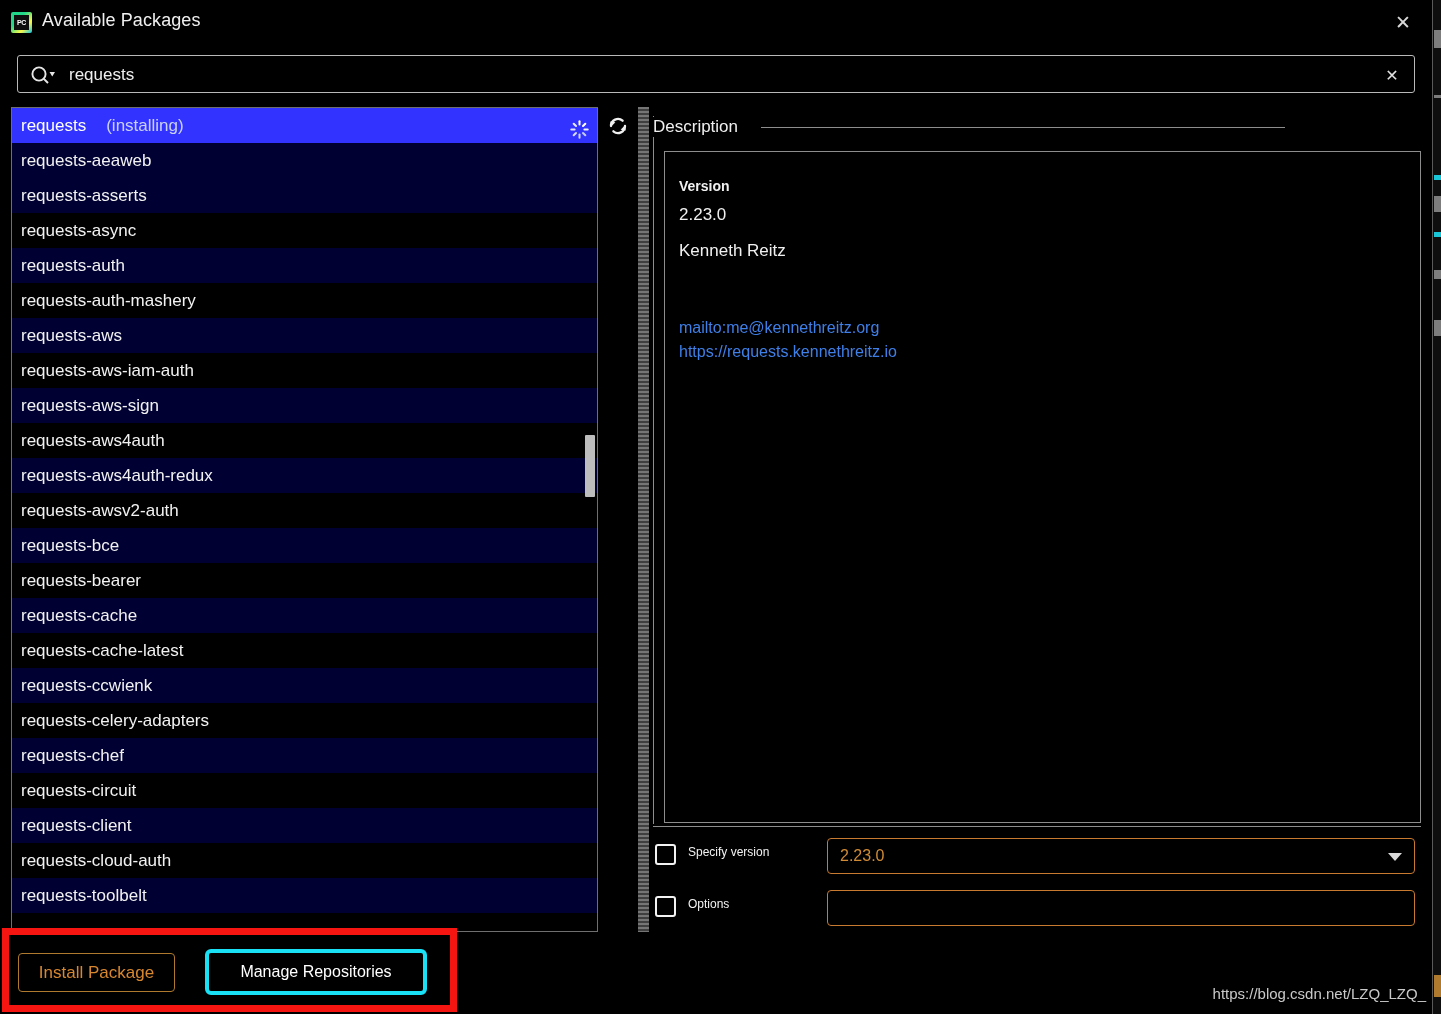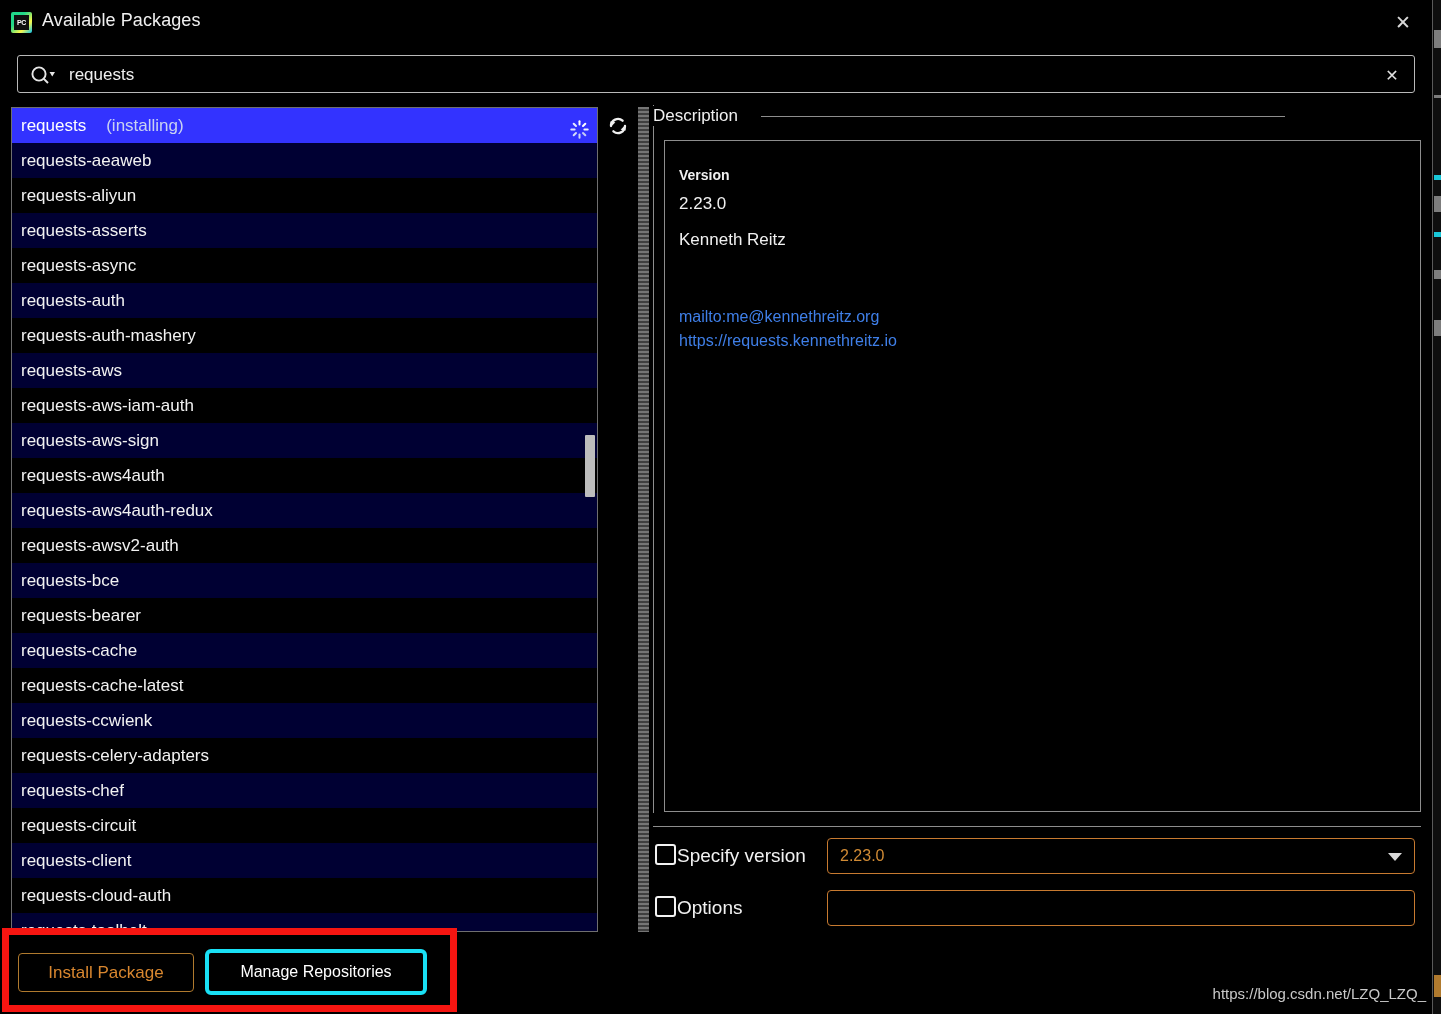--- a/index.html
+++ b/index.html
@@ -176,21 +176,21 @@
     width: 11px; height: 825px;
     background:
       repeating-linear-gradient(to bottom, #8a8a8a 0 2px, #4a4a4a 2px 4px);
     opacity: 0.85;
     cursor: col-resize;
   }
 
   
   #desc-section {
     position: absolute;
-    left: 653px; top: 101px;
+    left: 653px; top: 112px;
     width: 632px; height: 712px;
   }
   #desc-legend {
     position: absolute;
     left: 0; top: 5px;
     font-size: 17px;
     color: #efefef;
     background: #000000;
     padding-right: 9px;
     z-index: 2;
@@ -268,22 +268,22 @@
     left: 0; top: 6px;
     width: 21px; height: 21px;
     border: 2px solid #f2f2f2;
     border-radius: 3px;
     background: #000000;
     box-sizing: border-box;
     cursor: pointer;
   }
   .opt-label {
     position: absolute;
-    left: 22px; top: 7px;
-    font-size: 19px;
+    left: 33px; top: 7px;
+    font-size: 12px;
     color: #f2f2f2;
     white-space: nowrap;
   }
   #version-combo {
     position: absolute;
     left: 827px; top: 838px;
     width: 588px; height: 36px;
     border: 1px solid #c77a30;
     border-radius: 4px;
     background: #000000;
@@ -318,21 +318,21 @@
   
   #bottom-bar {
     position: absolute;
     left: 0; top: 932px;
     width: 1432px; height: 82px;
     background: #000000;
   }
   #btn-install {
     position: absolute;
     left: 18px; top: 21px;
-    width: 176px; height: 39px;
+    width: 157px; height: 39px;
     border: 1px solid #b07a2e;
     border-radius: 4px;
     background: #000000;
     color: #d9872f;
     font-size: 17px;
     display: flex; align-items: center; justify-content: center;
     box-sizing: border-box;
     cursor: pointer;
   }
   #btn-manage {
@@ -422,21 +422,20 @@
                 <line x1="9.5" y1="14.4" x2="9.5" y2="17.7" stroke="#cfd6f7"></line>
                 <line x1="1.3" y1="9.5" x2="4.6" y2="9.5" stroke="#dfe4fb"></line>
                 <line x1="14.4" y1="9.5" x2="17.7" y2="9.5" stroke="#eef0ff"></line>
                 <line x1="3.7" y1="3.7" x2="6.0" y2="6.0" stroke="#e7ebff"></line>
                 <line x1="13.0" y1="13.0" x2="15.3" y2="15.3" stroke="#c4ccf5"></line>
                 <line x1="3.7" y1="15.3" x2="6.0" y2="13.0" stroke="#d6dcfa"></line>
                 <line x1="13.0" y1="6.0" x2="15.3" y2="3.7" stroke="#ffffff"></line>
               </g>
             </svg></span></div>
         <div class="pkg-row even"><span>requests-aeaweb</span></div>
-        <div class="pkg-row odd"><span>requests-aliyun</span></div>
         <div class="pkg-row even"><span>requests-asserts</span></div>
         <div class="pkg-row odd"><span>requests-async</span></div>
         <div class="pkg-row even"><span>requests-auth</span></div>
         <div class="pkg-row odd"><span>requests-auth-mashery</span></div>
         <div class="pkg-row even"><span>requests-aws</span></div>
         <div class="pkg-row odd"><span>requests-aws-iam-auth</span></div>
         <div class="pkg-row even"><span>requests-aws-sign</span></div>
         <div class="pkg-row odd"><span>requests-aws4auth</span></div>
         <div class="pkg-row even"><span>requests-aws4auth-redux</span></div>
         <div class="pkg-row odd"><span>requests-awsv2-auth</span></div>

